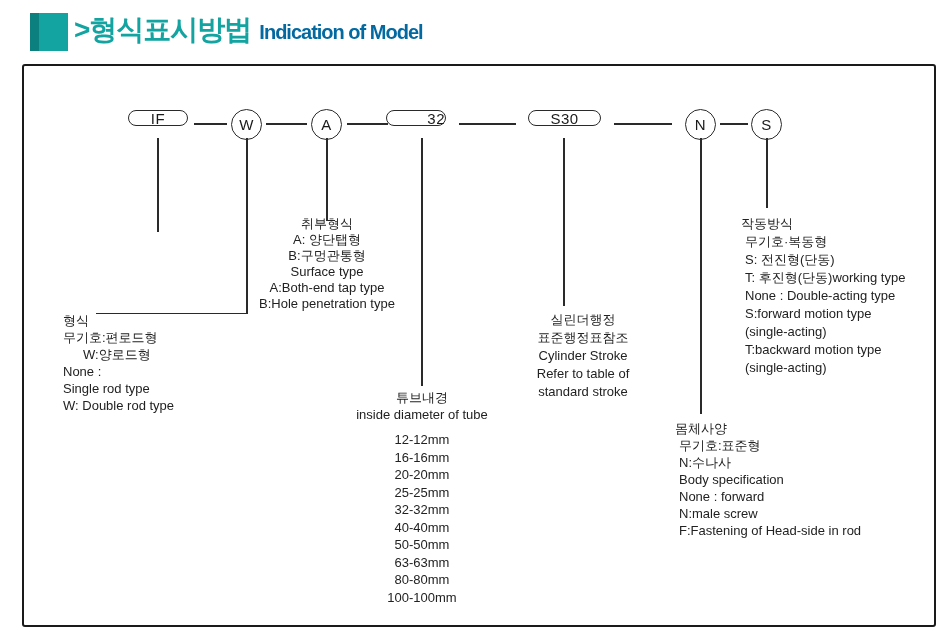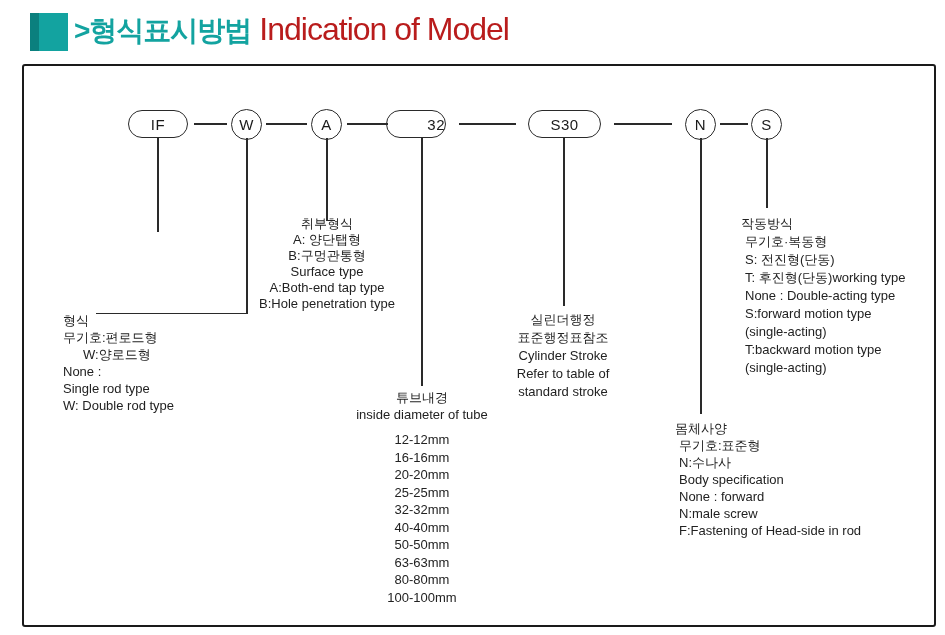--- a/index.html
+++ b/index.html
@@ -9,33 +9,33 @@
     font-family:"Liberation Sans","DejaVu Sans",sans-serif; color:#222222;
     overflow:hidden;
   }
   
   .hdr-icon {
     position:absolute; left:30px; top:13px; width:38px; height:38px;
     background:linear-gradient(to right,#0B807E 0px,#0B807E 9px,#13A3A0 9px,#13A3A0 100%);
   }
   .hdr-title { position:absolute; left:74px; top:11px; white-space:nowrap; }
   .hdr-title .ko { font-size:28px; font-weight:bold; color:#13A3A0; letter-spacing:-1px; }
-  .hdr-title .en { font-size:32px; font-weight:400; color:#b91c1c; letter-spacing:-1px; margin-left:8px; }
+  .hdr-title .en { font-size:20px; font-weight:700; color:#0369a1; letter-spacing:-1px; margin-left:8px; }
   
   .box {
     position:absolute; left:22px; top:64px; width:914px; height:563px;
     border:2px solid #1A1A1A; border-radius:3px; background:#ffffff;
   }
   
   .node {
     position:absolute; border:1.5px solid #2A2A2A; background:#ffffff;
     display:flex; align-items:center; justify-content:center;
     font-size:15px; color:#1A1A1A; letter-spacing:0.5px;
   }
-  .stadium { height:28px; border-radius:14px; }
+  .stadium { height:16px; border-radius:14px; }
   .circle  { width:31px; height:31px; border-radius:50%; }
   
   .hline { position:absolute; height:1.5px; background:#2A2A2A; }
   .vline { position:absolute; width:1.5px;  background:#2A2A2A; }
   
   .blk { position:absolute; font-size:13px; line-height:17px; color:#222222; white-space:nowrap; }
   .blk.center { text-align:center; transform:translateX(-50%); }
   .ind21 { padding-left:21px; }
   .ind20 { padding-left:20px; }
   .ind4  { padding-left:4px; }
@@ -122,21 +122,21 @@
       <div>25-25mm</div>
       <div>32-32mm</div>
       <div>40-40mm</div>
       <div>50-50mm</div>
       <div>63-63mm</div>
       <div>80-80mm</div>
       <div>100-100mm</div>
     </div>
   </div>
 
-  <div class="blk center lh18" style="left:563px;top:311px;">
+  <div class="blk center lh18" style="left:583px;top:311px;">
     <div>실린더행정</div>
     <div>표준행정표참조</div>
     <div>Cylinder Stroke</div>
     <div>Refer to table of</div>
     <div>standard stroke</div>
   </div>
 
   <div class="blk" style="left:675px;top:420px;">
     <div>몸체사양</div>
     <div class="ind4">무기호:표준형</div>

